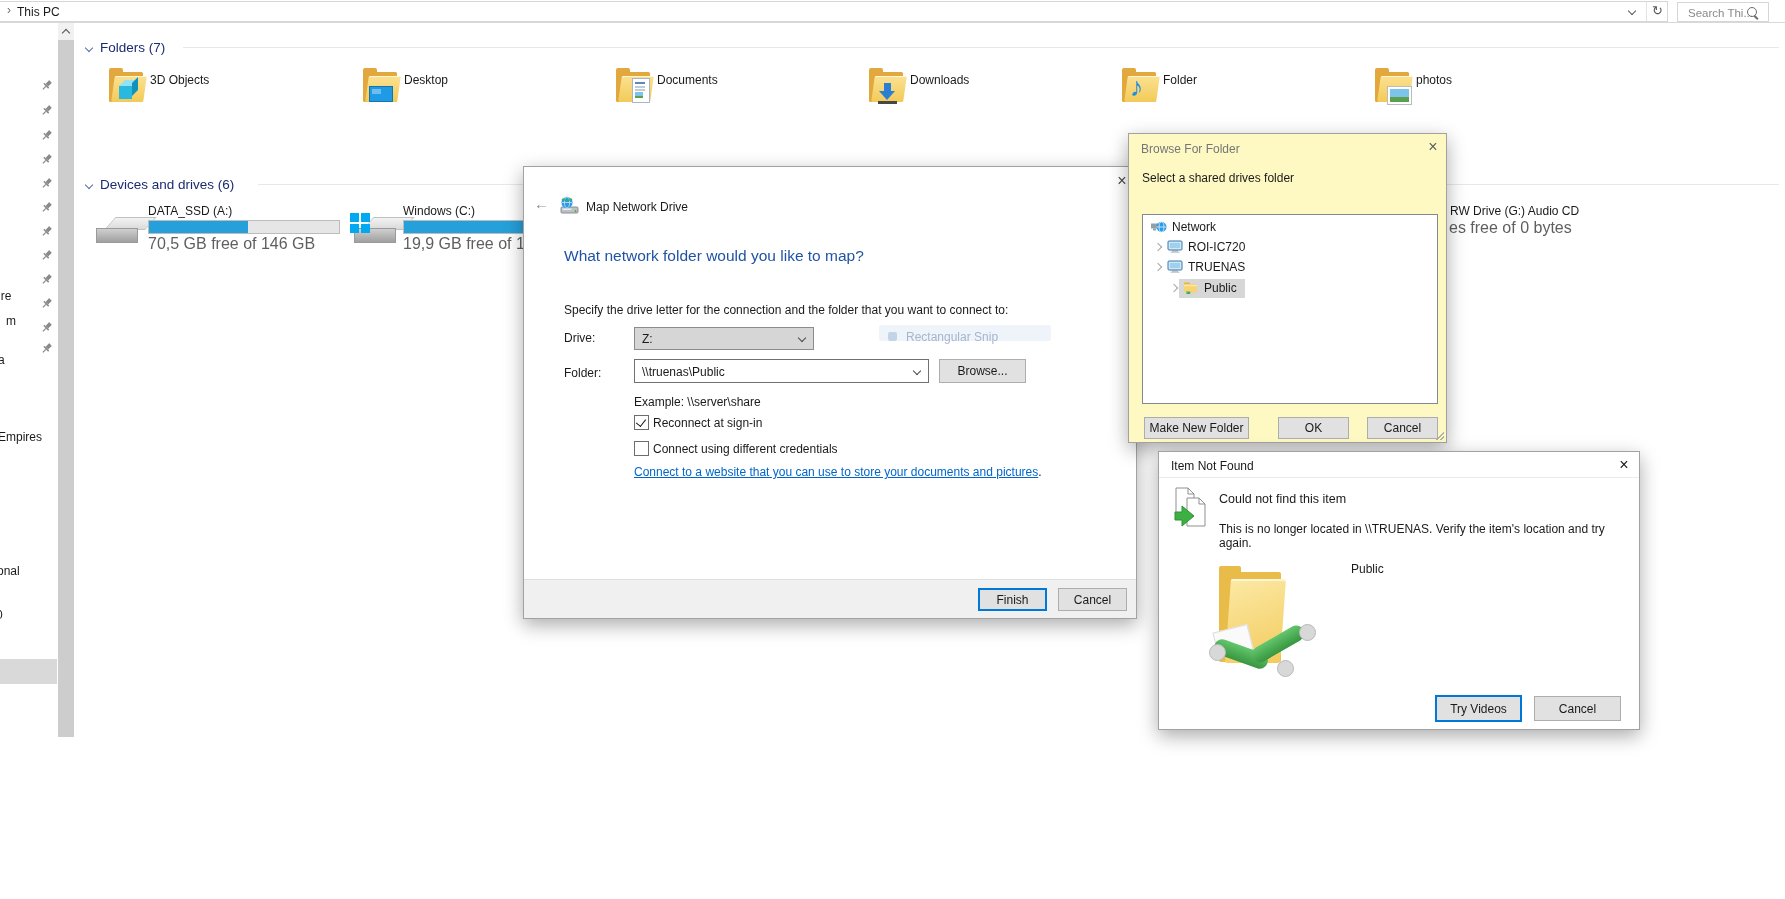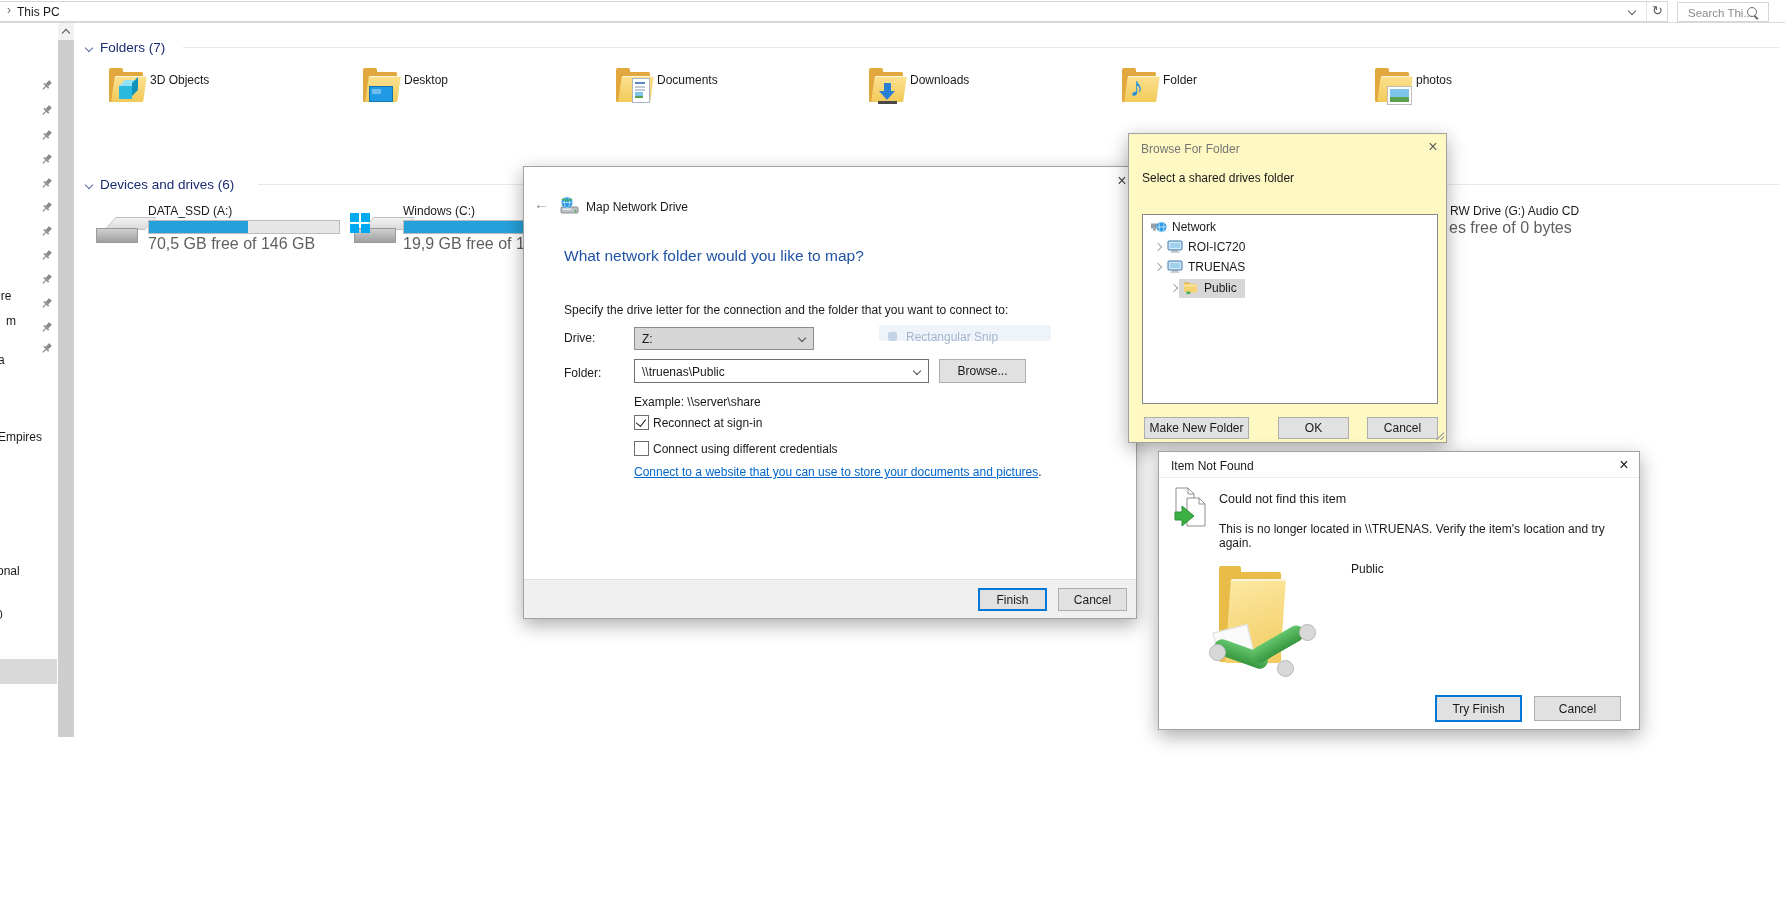--- a/index.html
+++ b/index.html
@@ -459,20 +459,20 @@
         <div class="fr"></div>
         <div class="pg"></div>
       <div class="p1"></div>
         <div class="p2"></div>
       <div class="c1"></div>
         <div class="c2"></div>
         <div class="c3"></div>
     </div>
 
     <div class="btn def abs" style="left:276px;top:243px;width:87px;height:27px">
-        <span>Try Finish</span>
+        <span>Try Videos</span>
       </div>
     <div class="btn abs" style="left:375px;top:244px;width:87px;height:25px">
         <span>Cancel</span>
       </div>
   </div>
 
 </div>
 
 </body></html>

